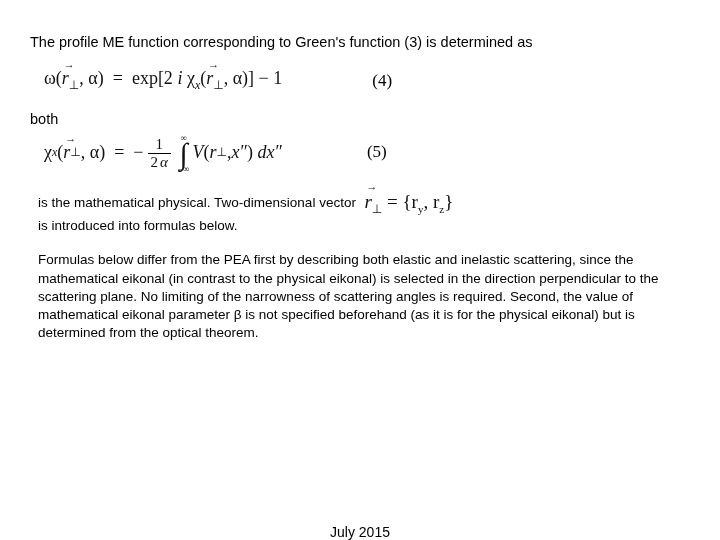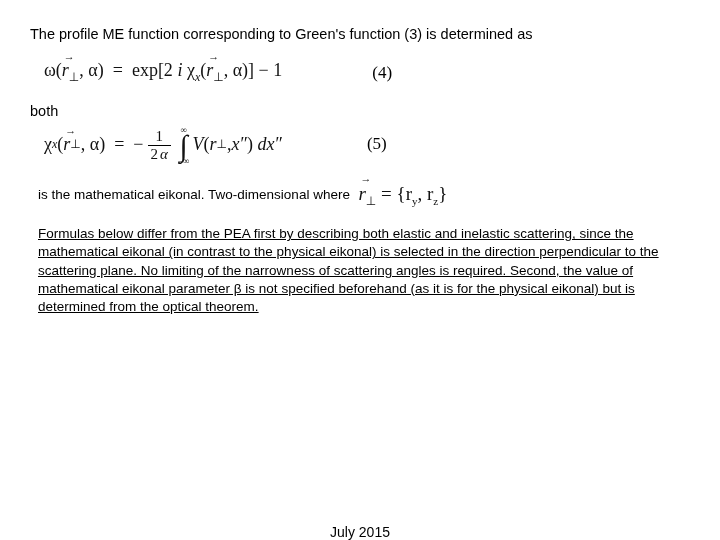--- a/index.html
+++ b/index.html
@@ -7,21 +7,21 @@
     padding: 0;
     width: 720px;
     height: 540px;
     background: #fff;
     font-family: Verdana, Geneva, sans-serif;
     color: #000;
     overflow: hidden;
     box-sizing: border-box;
   }
   .page {
-    padding: 24px 30px 10px 30px;
+    padding: 32px 30px 10px 30px;
     box-sizing: border-box;
     height: 100%;
     position: relative;
   }
   .intro {
     font-size: 14.5px;
     line-height: 1.4;
     margin-bottom: 16px;
   }
   .eqrow {
@@ -84,21 +84,20 @@
     vertical-align: middle;
     display:inline-block;
   }
   .vec { position: relative; display:inline-block; font-style:italic;}
   .vec .arrow { position:absolute; top:-10px; left:2px; font-size:11px; font-style:normal;}
   .para {
     font-family: Arial, Helvetica, sans-serif;
     font-size: 13.5px;
     line-height: 1.35;
     margin: 0 4px 0 8px;
-    text-decoration: underline;
   }
   .footer {
     position: absolute;
     bottom: 0;
     left: 0; right: 0;
     text-align: center;
     font-size: 14px;
     font-family: Verdana, Geneva, sans-serif;
   }
 </style>
@@ -130,23 +129,24 @@
           <span class="lim">∞</span>
           <span class="sym">∫</span>
           <span class="lim">−∞</span>
         </span>
       <span class="ital">V</span>(<span class="ital">r</span><sub>⊥</sub>, <span class="ital">x″</span>)&nbsp;<span class="ital">dx″</span>
     </span>
     <span class="eqnum" style="margin-left:85px;">(5)</span>
   </div>
 
   <div class="sentence">
-    <span>is the mathematical eikonal. Two-dimensional where</span>
+    <span>is the mathematical physical. Two-dimensional vector</span>
     <span class="inlinevec">
       &nbsp;<span class="vec"><span class="arrow">→</span>r</span><sub style="font-size:12px;">⊥</sub> = {<span class="ital">r<sub style="font-size:11px;">y</sub></span>, <span class="ital">r<sub style="font-size:11px;">z</sub></span>}
     </span><br>
+    <span>is introduced into formulas below.</span>
   </div>
 
   <div class="para">Formulas below differ from the PEA first by describing both elastic and inelastic scattering, since the mathematical eikonal (in contrast to the physical eikonal) is selected in the direction perpendicular to the scattering plane. No limiting of the narrowness of scattering angles is required. Second, the value of mathematical eikonal parameter β is not specified beforehand (as it is for the physical eikonal) but is determined from the optical theorem.</div>
 
   <div class="footer">July 2015</div>
 
 </div>
 
 </body></html>

